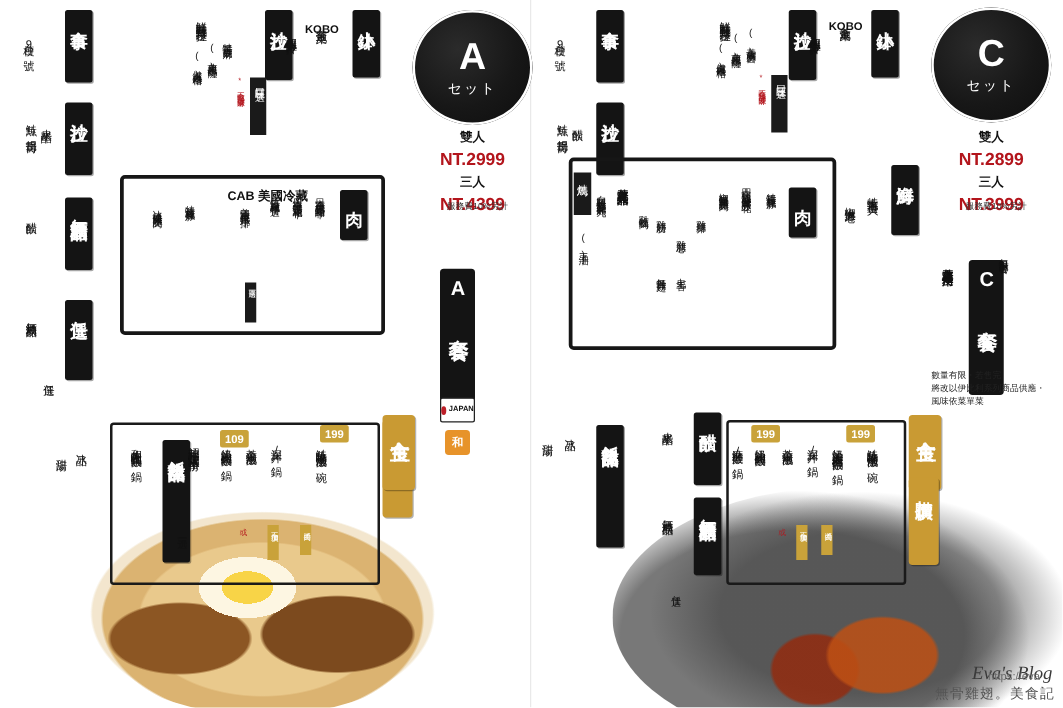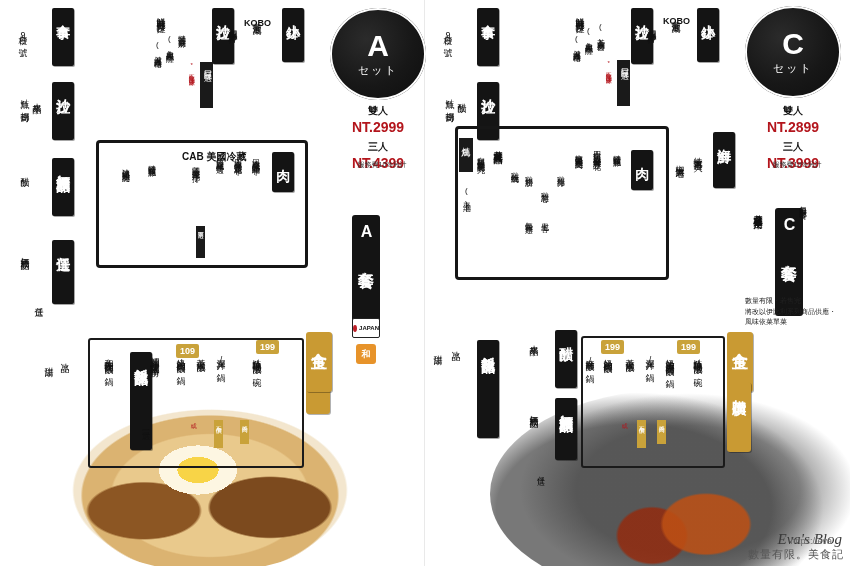--- a/index.html
+++ b/index.html
@@ -363,16 +363,16 @@
     <div class="col v s9" style="left:200px;top:352px;height:62px;">黃金湯泡飯</div>
     <div class="col v s9" style="left:220px;top:352px;height:62px;">深川丼/鍋</div>
     <div class="col v s9" style="left:240px;top:352px;height:100px;">奶油雞大海老肉鍋飯/鍋</div>
     <div class="col v s9" style="left:268px;top:352px;height:94px;">鮭魚味噌湯泡飯/碗</div>
     <div class="col v xtiny" style="left:196px;top:418px;height:22px;color:#b3151c;">或</div>
     <div class="col v xtiny" style="left:212px;top:420px;height:26px;background:#c9a23a;color:#fff;padding:1px;">不加價</div>
     <div class="col v xtiny" style="left:232px;top:420px;height:22px;background:#c9a23a;color:#fff;padding:1px;">醬肉</div>
 
     <div class="wm">Eva's Blog</div>
     <div class="wmlink">https://eva</div>
-    <div class="wm2">數量有限。美食記</div>
+    <div class="wm2">無骨雞翅。美食記</div>
   </div>
 
 </div>
 
 </body></html>

